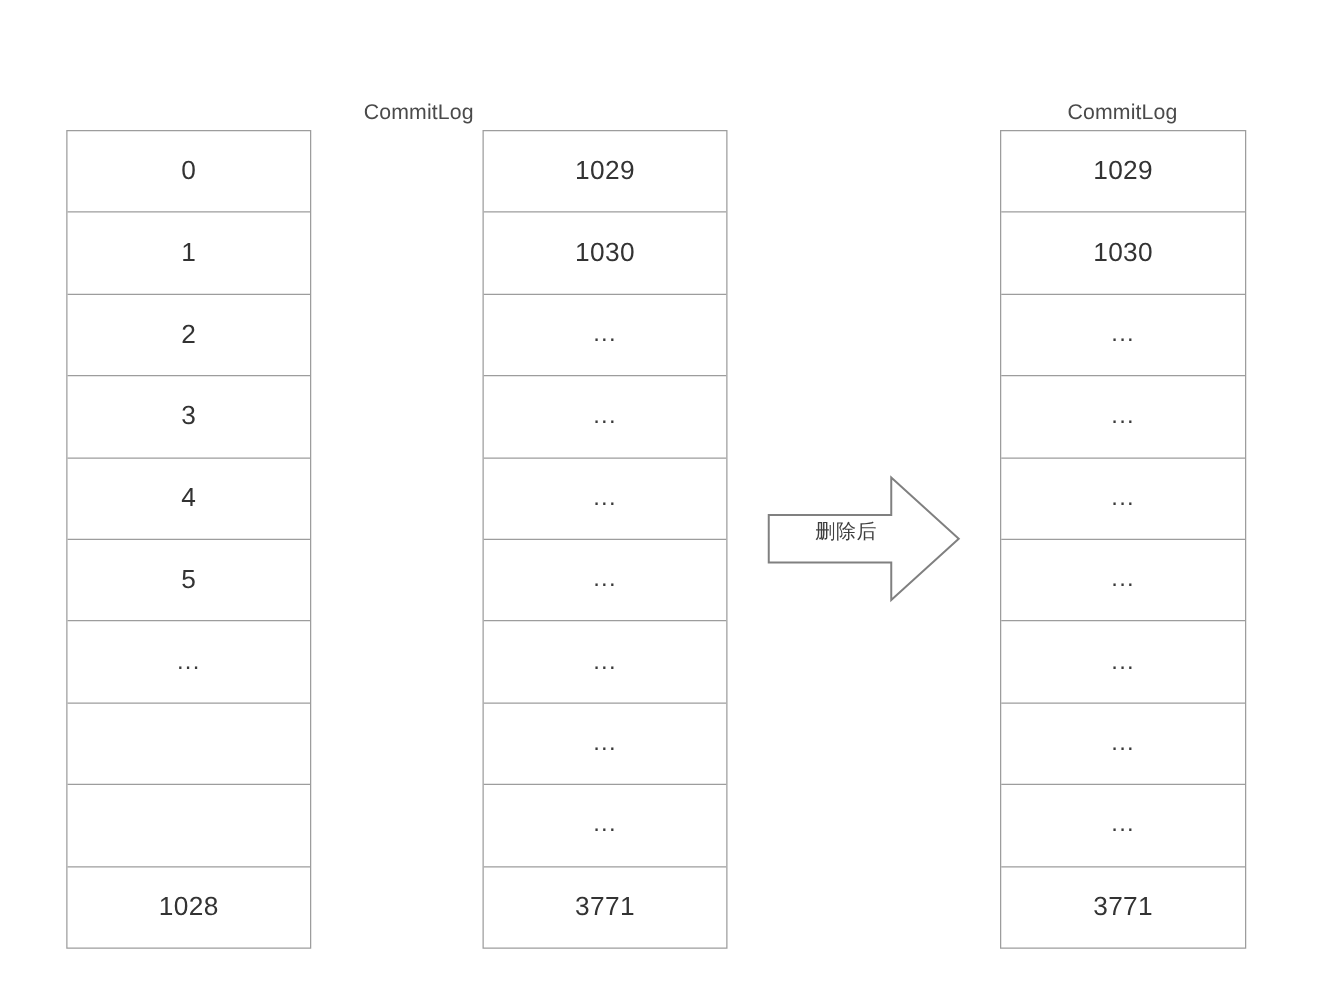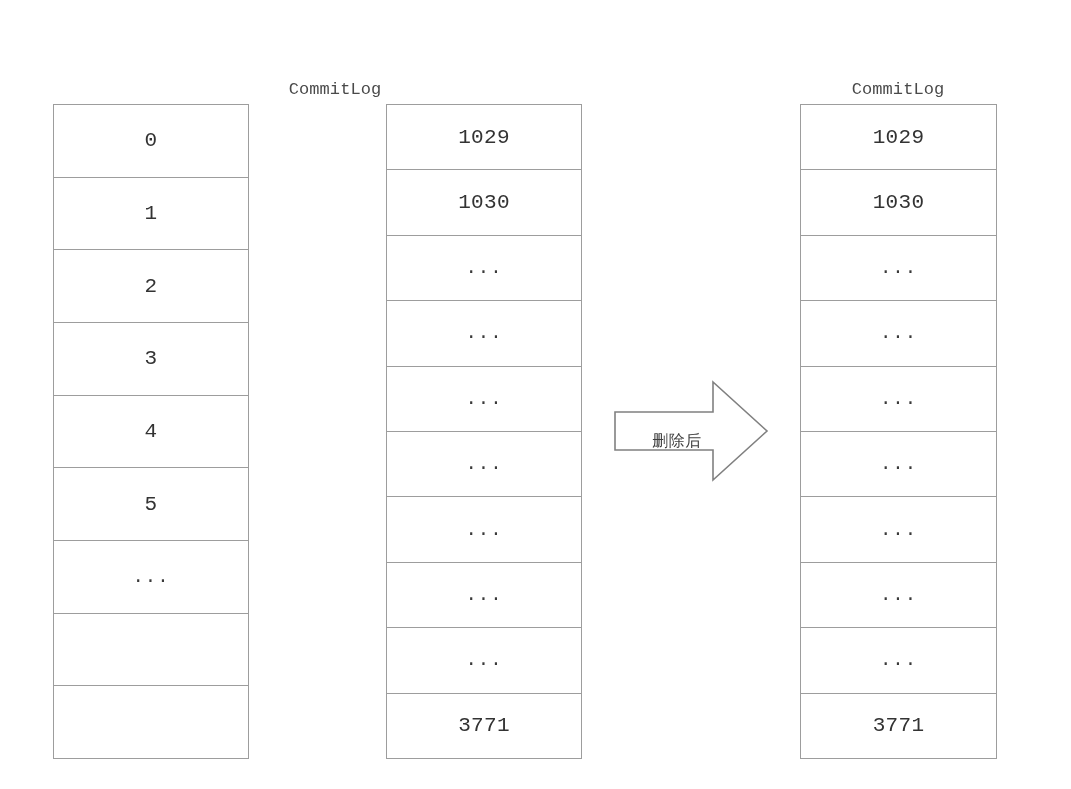--- a/index.html
+++ b/index.html
@@ -17,21 +17,20 @@
     color: #3b3b3b;
     -webkit-font-smoothing: antialiased;
   }
 
   .canvas {
     position: absolute;
     left: 0;
     top: 0;
     width: 882px;
     height: 789px;
-    font-family: Liberation Mono, monospace;
   }
 
   
   .col-header {
     position: absolute;
     text-align: center;
     font-size: 17px;
     line-height: 22px;
     color: #4a4a4a;
     white-space: pre;
@@ -98,21 +97,21 @@
     height: 104px;
   }
   #arrow-group svg {
     display: block;
     width: 156px;
     height: 104px;
   }
   #arrow-label {
     position: absolute;
     left: 613px;
-    top: 432px;
+    top: 416px;
     width: 128px;
     text-align: center;
     font-size: 16px;
     line-height: 20px;
     color: #3f3f3f;
     pointer-events: none;
     letter-spacing: 0.5px;
   }
 </style>
 </head>
@@ -132,20 +131,21 @@
   <div class="column" id="column-left">
     <div class="cell">0</div>
     <div class="cell">1</div>
     <div class="cell">2</div>
     <div class="cell">3</div>
     <div class="cell">4</div>
     <div class="cell">5</div>
     <div class="cell ellipsis">...</div>
     <div class="cell blank"></div>
     <div class="cell blank"></div>
+    <div class="cell">1028</div>
   </div>
 
   <div class="column" id="column-middle">
     <div class="cell">1029</div>
     <div class="cell">1030</div>
     <div class="cell ellipsis">...</div>
     <div class="cell ellipsis">...</div>
     <div class="cell ellipsis">...</div>
     <div class="cell ellipsis">...</div>
     <div class="cell ellipsis">...</div>

